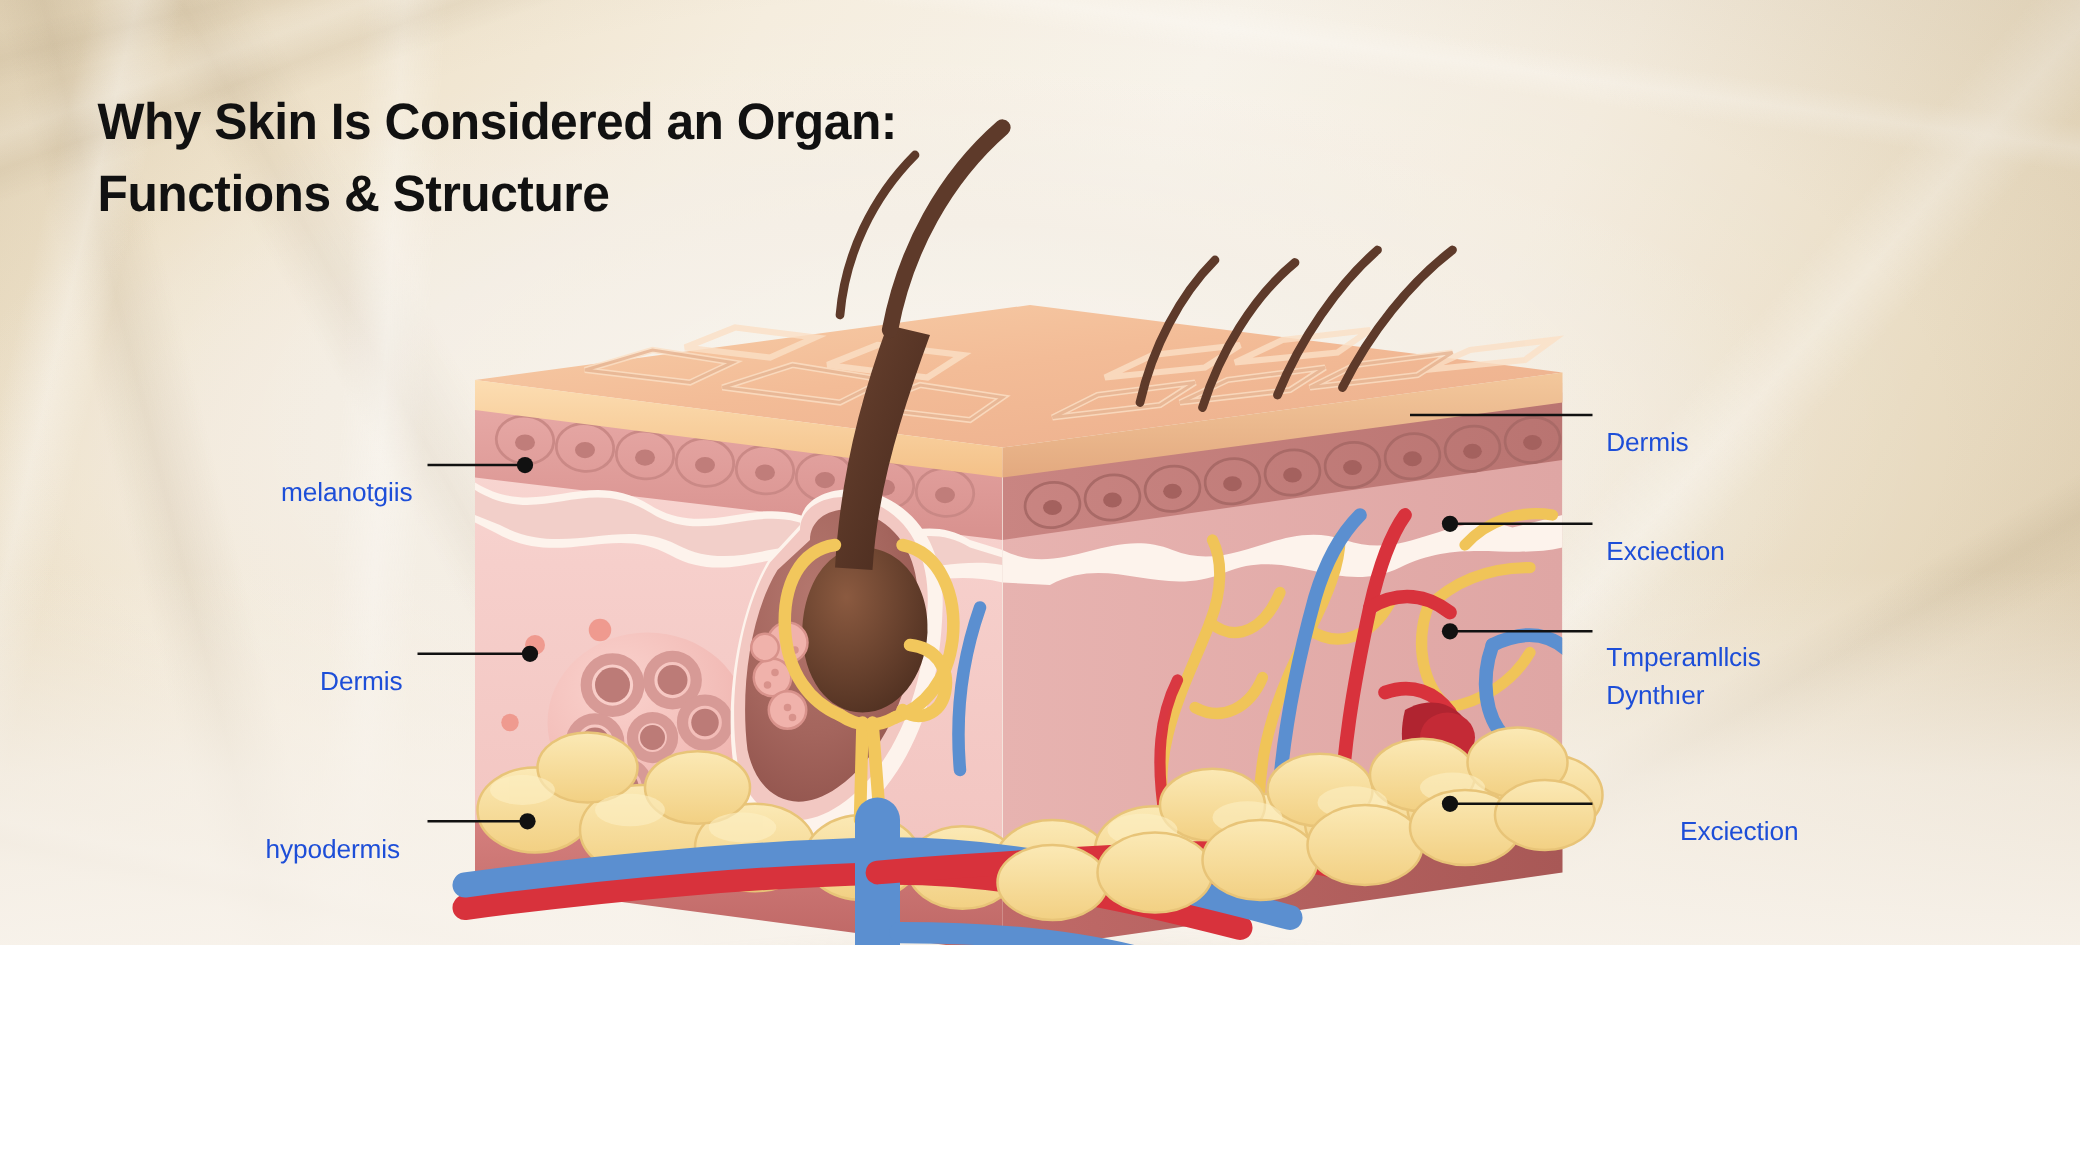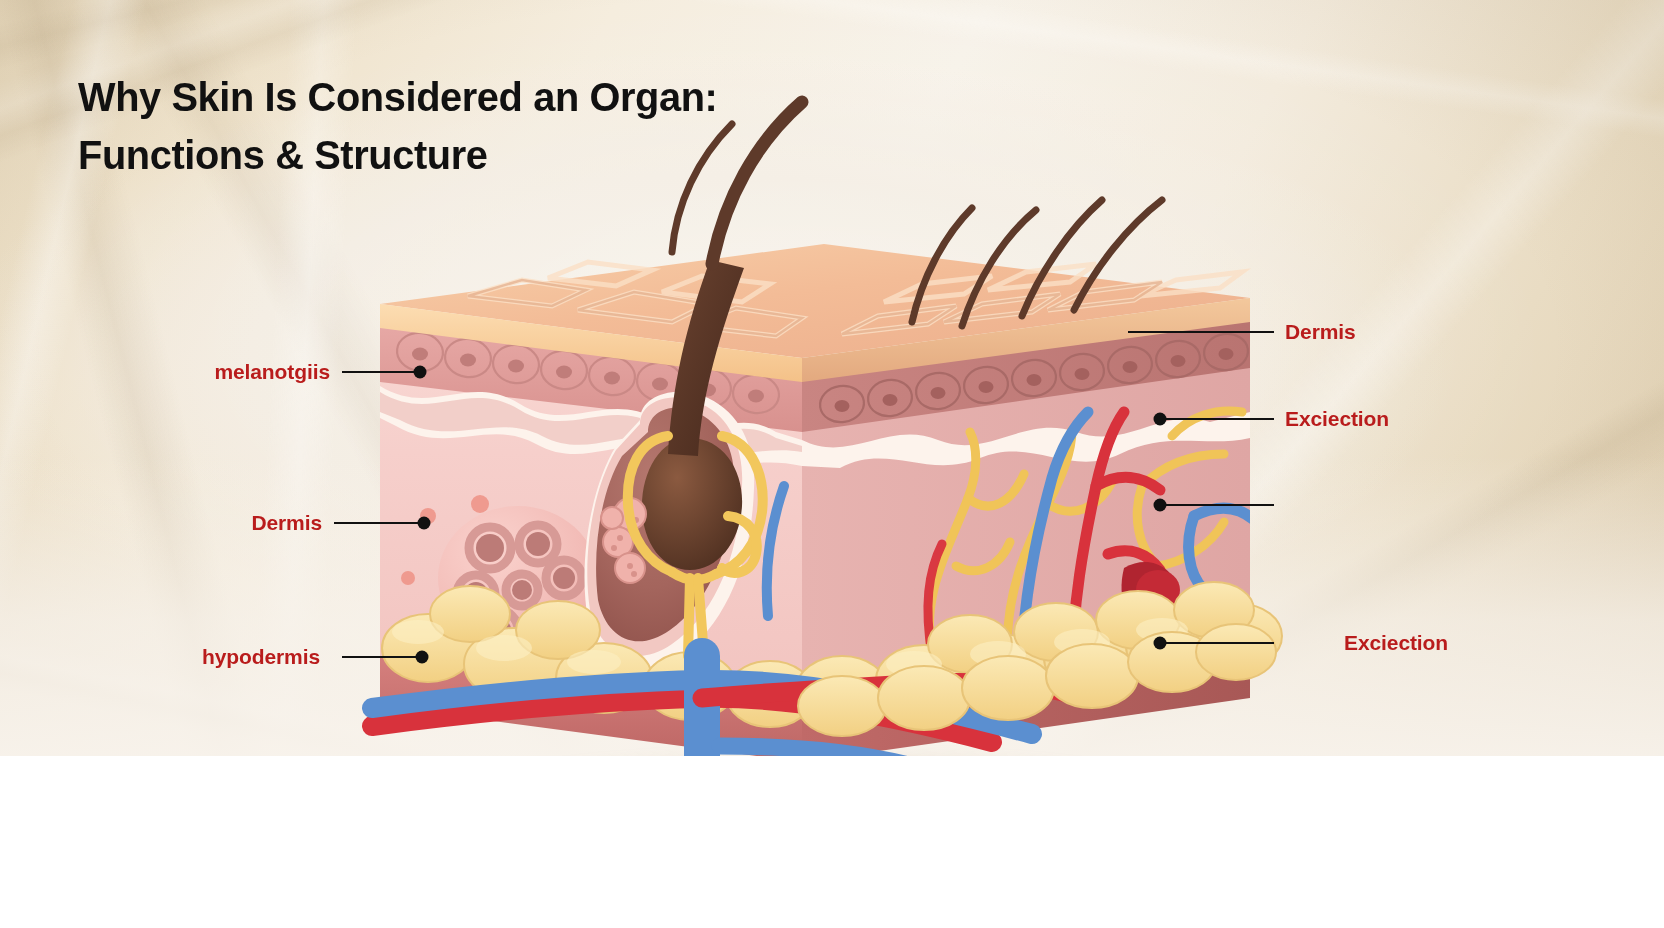--- a/index.html
+++ b/index.html
@@ -81,26 +81,27 @@
     left: 372px;
     top: 186px;
     width: 900px;
     height: 640px;
   }
   .skin svg { display: block; width: 100%; height: 100%; overflow: visible; }
 
   
   .label {
     position: absolute;
-    color: #b91c1c;
+    color: #1d4ed8;
     font-size: 21px;
-    font-weight: 700;
+    font-weight: 400;
     line-height: 1.42;
     white-space: pre-line;
     letter-spacing: -0.1px;
+    margin-top: 23px;
   }
   .label.left  { text-align: center; transform: translate(-100%, -50%); }
   .label.right { text-align: left;  transform: translate(0, -50%); }
 
   .leader {
     position: absolute;
     height: 2px;
     background: #111111;
     transform: translateY(-50%);
   }
@@ -547,20 +548,22 @@
   <div class="leader" style="left:342px; top:657px; width:80px;"></div>
   <div class="leader-dot" style="left:422px; top:657px;"></div>
 
   <div class="label right" style="left:1285px; top:332px;">Dermis</div>
   <div class="leader" style="left:1128px; top:332px; width:146px;"></div>
 
   <div class="label right" style="left:1285px; top:419px;">Exciection</div>
   <div class="leader" style="left:1160px; top:419px; width:114px;"></div>
   <div class="leader-dot" style="left:1160px; top:419px;"></div>
 
+  <div class="label right" style="left:1285px; top:519px;">Tmperamllcis
+Dynthıer</div>
   <div class="leader" style="left:1160px; top:505px; width:114px;"></div>
   <div class="leader-dot" style="left:1160px; top:505px;"></div>
 
   <div class="label right" style="left:1344px; top:643px;">Exciection</div>
   <div class="leader" style="left:1160px; top:643px; width:114px;"></div>
   <div class="leader-dot" style="left:1160px; top:643px;"></div>
 
 </div>
 
 </body></html>

